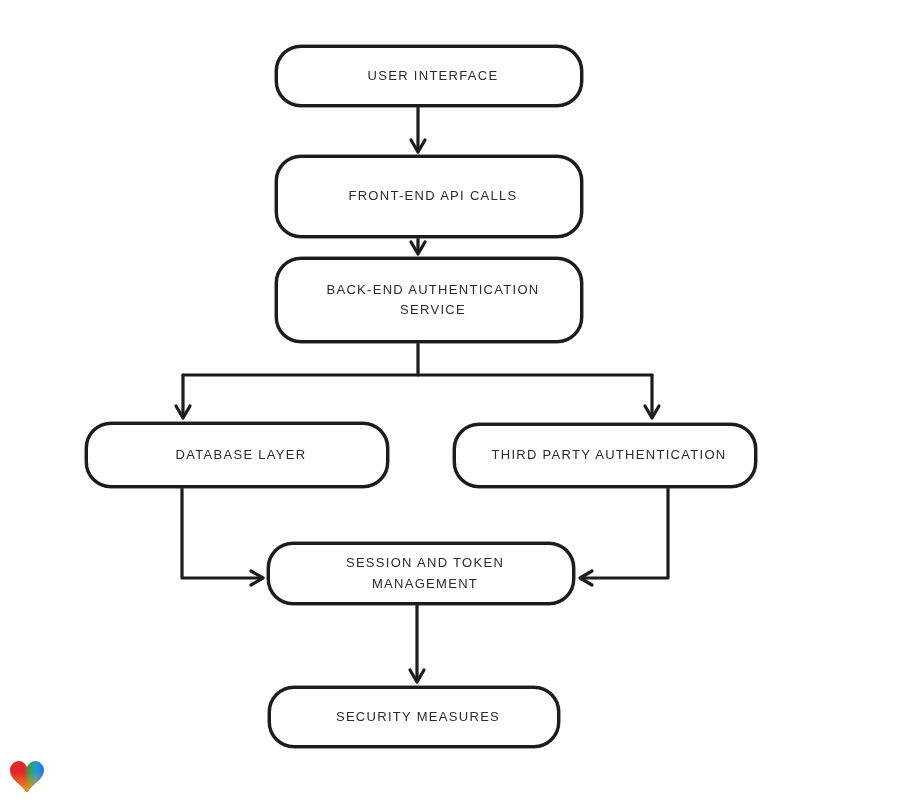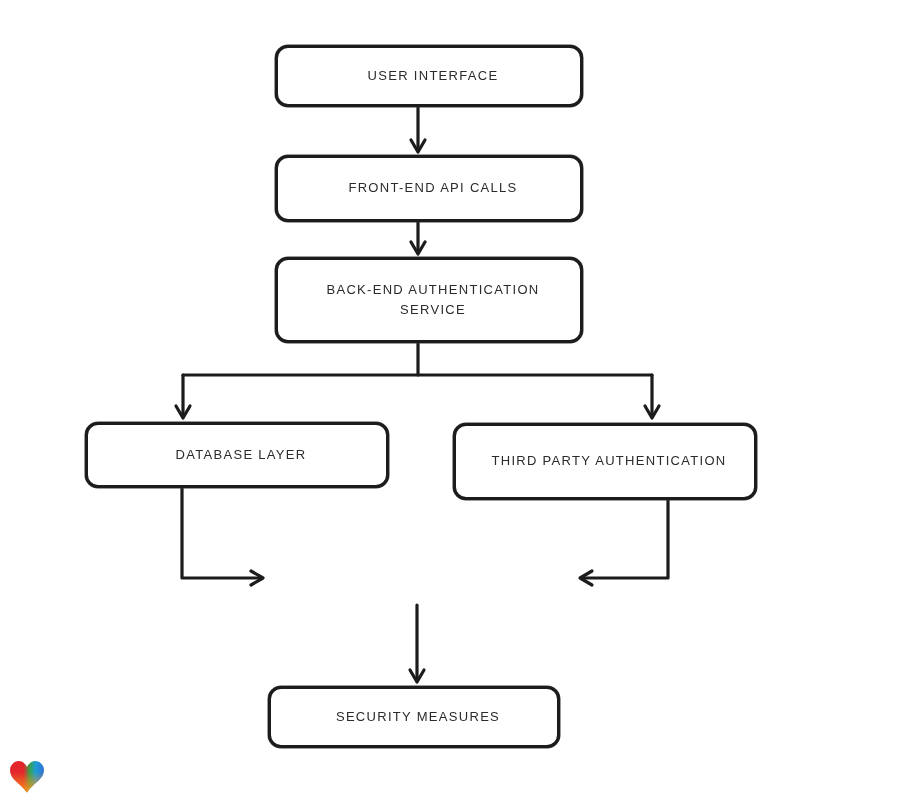--- a/index.html
+++ b/index.html
@@ -15,42 +15,42 @@
     position: absolute;
     left: 0; top: 0;
     width: 911px; height: 810px;
     pointer-events: none;
   }
   .node {
     position: absolute;
     box-sizing: border-box;
     background: #ffffff;
     border: 3.5px solid #1c1c1c;
-    border-radius: 13px;
+    border-radius: 26px;
     display: flex;
     align-items: center;
     justify-content: center;
     text-align: center;
     box-shadow: 0 0 0 0.5px #3a3a3a;
     padding-left: 8px;
   }
   .node span {
     display: block;
     font-size: 13px;
     letter-spacing: 1.3px;
     line-height: 1.55;
     color: #2b2b2b;
     text-transform: uppercase;
   }
   .n1 { left: 275px; top: 45px;  width: 308px; height: 62px; }
-  .n2 { left: 275px; top: 155px; width: 308px; height: 67px; }
+  .n2 { left: 275px; top: 155px; width: 308px; height: 83px; }
   .n3 { left: 275px; top: 257px; width: 308px; height: 86px; }
   .n3 span { max-width: 240px; }
   .n4 { left: 67px;  top: 422px; width: 304px; height: 66px; margin-left: 18px; }
-  .n5 { left: 453px; top: 423px; width: 304px; height: 77px; }
+  .n5 { left: 453px; top: 423px; width: 304px; height: 65px; }
   .n6 { left: 267px; top: 542px; width: 308px; height: 63px; }
   .n6 span { max-width: 200px; }
   .n7 { left: 268px; top: 686px; width: 292px; height: 62px; }
   .logo {
     position: absolute;
     left: 10px; top: 760px;
     width: 34px; height: 34px;
   }
 </style>
 </head>
@@ -108,20 +108,23 @@
   </div>
 
   <div class="node n4">
     <span>DATABASE LAYER</span>
   </div>
 
   <div class="node n5">
     <span>THIRD PARTY AUTHENTICATION</span>
   </div>
 
+  <div class="node n6">
+    <span>SESSION AND TOKEN MANAGEMENT</span>
+  </div>
 
   <div class="node n7">
     <span>SECURITY MEASURES</span>
   </div>
 
   <svg class="logo" viewBox="0 0 32 30">
     <defs>
       <linearGradient id="hg1" x1="0" y1="0" x2="1" y2="0">
         <stop offset="0" stop-color="#e2262b"></stop>
         <stop offset="0.40" stop-color="#e2262b"></stop>

